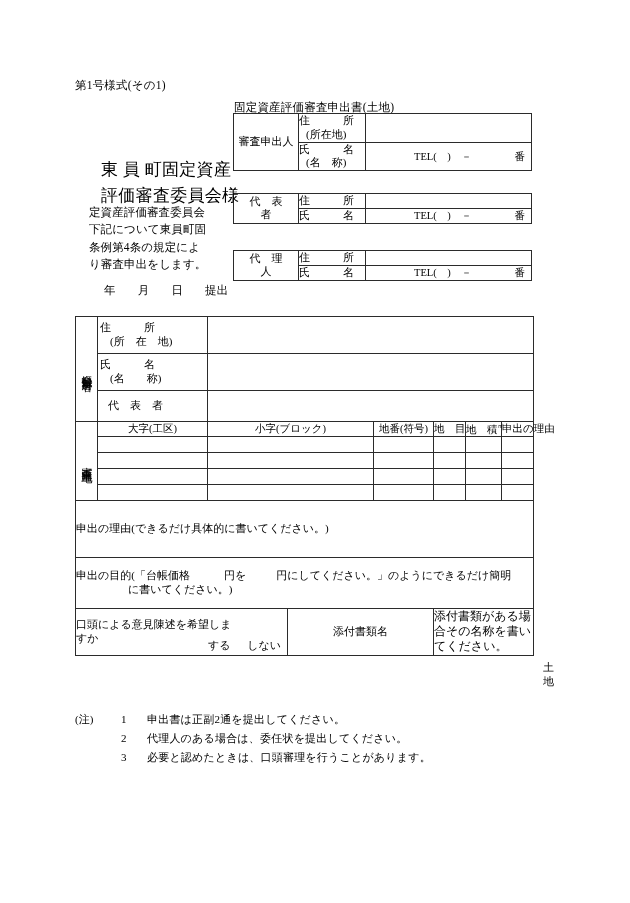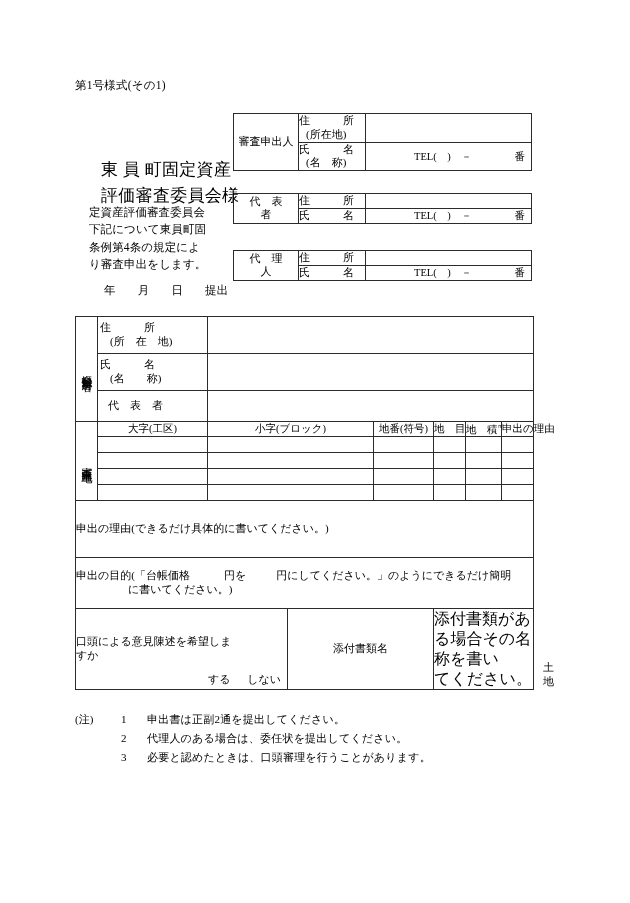--- a/index.html
+++ b/index.html
@@ -189,21 +189,21 @@
     font-size: 11px;
   }
   .oral-choices .opt { display: inline-block; margin-left: 14px; }
   .attach-name-cell {
     width: 62px;
     text-align: center;
     font-size: 11px;
   }
   .attach-note-cell {
     padding: 3px 5px;
-    font-size: 16px;
+    font-size: 12px;
     line-height: 1.4;
     vertical-align: top;
   }
 
   
   #land-marker {
     left: 543px;
     top: 661px;
     font-size: 11px;
     line-height: 1.25;
@@ -223,20 +223,21 @@
   #notes .note-num { width: 26px; text-align: left; padding-left: 10px; }
   #notes .note-txt { letter-spacing: 0.2px; }
 </style>
 </head>
 <body>
 
 <div class="page">
 
   <div class="abs jp" id="form-number">第1号様式(その1)</div>
 
+  <div class="abs jp" id="doc-title">固定資産評価審査申出書(土地)</div>
 
   <table class="frm abs" id="applicant-table">
     <tbody>
         <tr>
       <td class="col-party" rowspan="2">
         <span>審査申出人</span>
       </td>
       <td class="col-field lbl-two-line">
         <span class="lbl-row1">
               <span>住　　　所</span>

